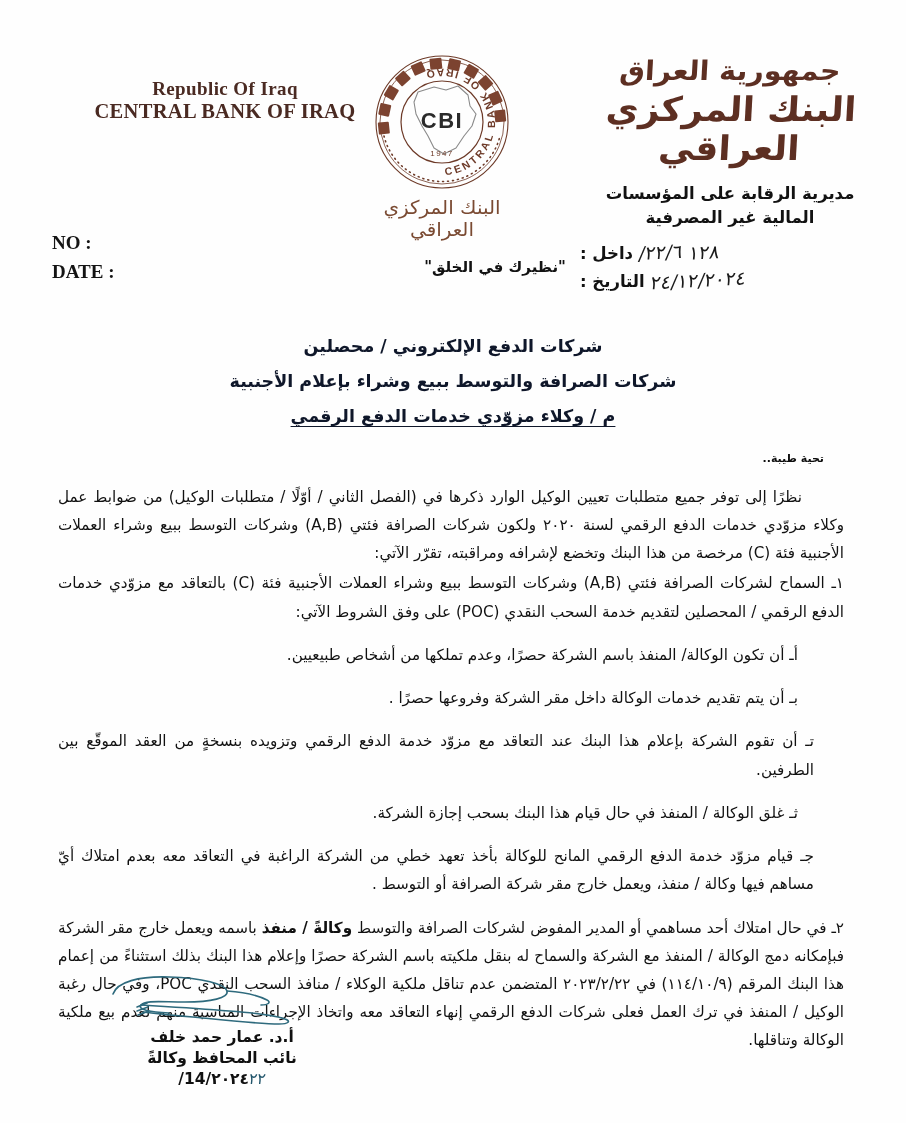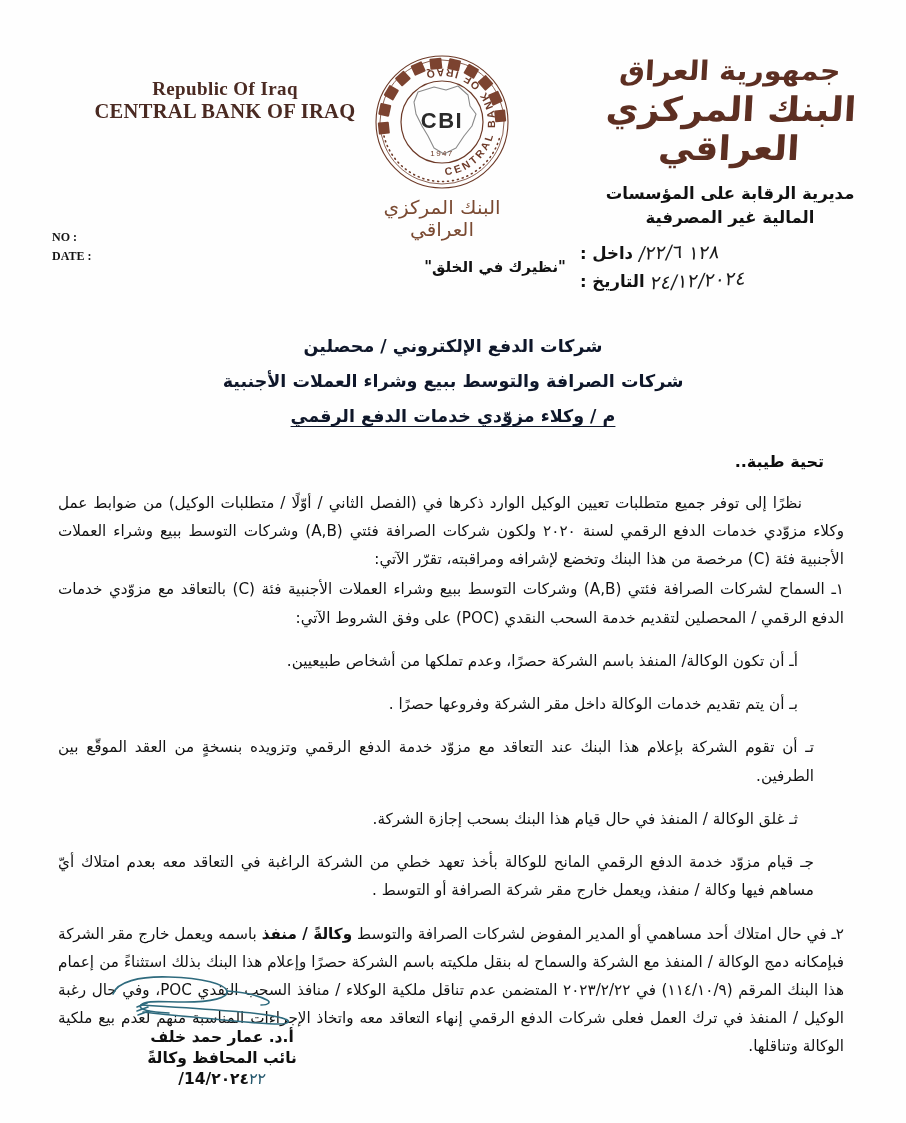--- a/index.html
+++ b/index.html
@@ -87,21 +87,21 @@
     color: #121212;
   }
 
   
   .nodate {
     position: absolute;
     left: 52px;
     top: 228px;
     font-family: "Liberation Serif", "DejaVu Serif", serif;
     font-weight: bold;
-    font-size: 12px;
+    font-size: 19px;
     color: #141414;
     line-height: 1.55;
   }
 
   
   .hdr-right {
     position: absolute;
     right: 26px;
     top: 56px;
     width: 300px;
@@ -181,21 +181,21 @@
     text-underline-offset: 4px;
   }
 
   .greeting {
     direction: rtl;
     text-align: right;
     padding-right: 82px;
     margin-top: 26px;
     font-family: "DejaVu Sans", sans-serif;
     font-weight: bold;
-    font-size: 16px;
+    font-size: 11px;
     color: #0d0d0d;
   }
 
   
   .body {
     direction: rtl;
     margin: 18px 62px 0 58px;
     font-family: "DejaVu Sans", sans-serif;
     font-size: 15.2px;
     line-height: 1.85;
@@ -369,21 +369,21 @@
         <div class="row">
           <span class="hand">٢٤/١٢/٢٠٢٤</span>
           <span>التاريخ :</span>
         </div>
       </div>
     </div>
   </div>
 
   <div class="titles">
     <div class="t1">شركات الدفع الإلكتروني / محصلين</div>
-    <div class="t2">شركات الصرافة والتوسط ببيع وشراء العملات الأجنبية</div>
+    <div class="t2">شركات الصرافة والتوسط ببيع وشراء بإعلام الأجنبية</div>
     <div class="t3">م / وكلاء مزوّدي خدمات الدفع الرقمي</div>
   </div>
 
   <div class="greeting">تحية طيبة..</div>
 
   <div class="body">
 
     <p class="para">نظرًا إلى توفر جميع متطلبات تعيين الوكيل الوارد ذكرها في (الفصل الثاني / أوّلًا / متطلبات الوكيل) من ضوابط عمل وكلاء مزوّدي خدمات الدفع الرقمي لسنة ٢٠٢٠ ولكون شركات الصرافة فئتي (A,B) وشركات التوسط ببيع وشراء العملات الأجنبية فئة (C) مرخصة من هذا البنك وتخضع لإشرافه ومراقبته، تقرّر الآتي:</p>
 
     <p class="item">

